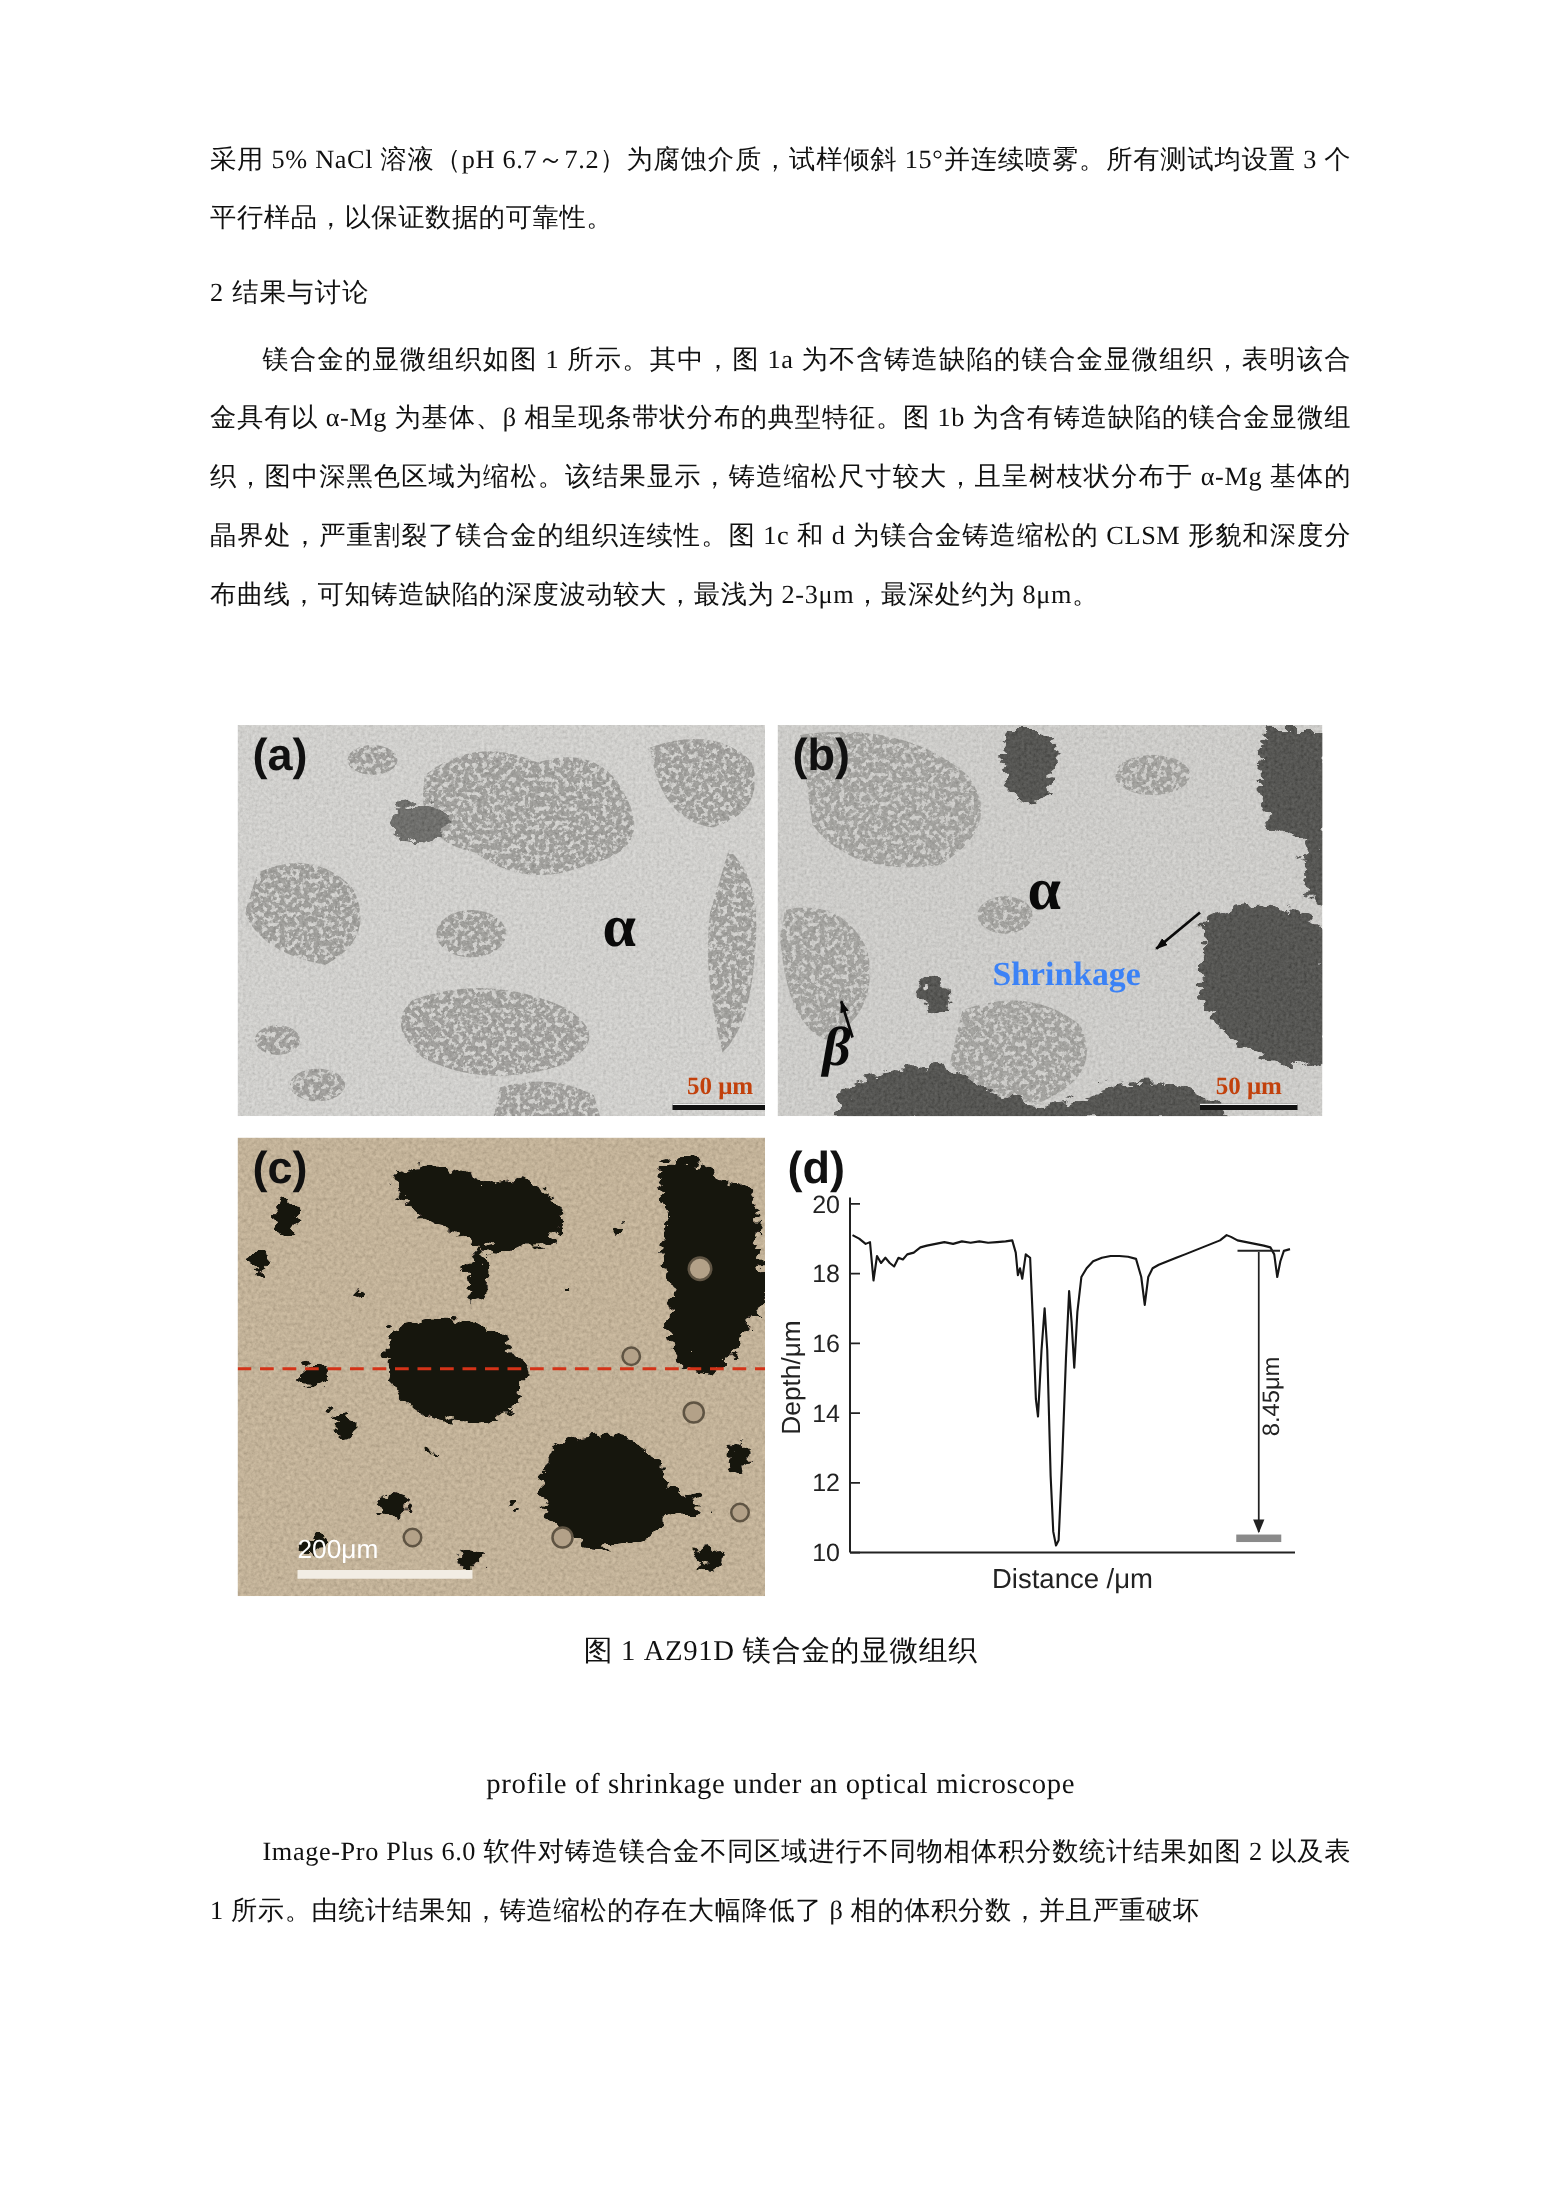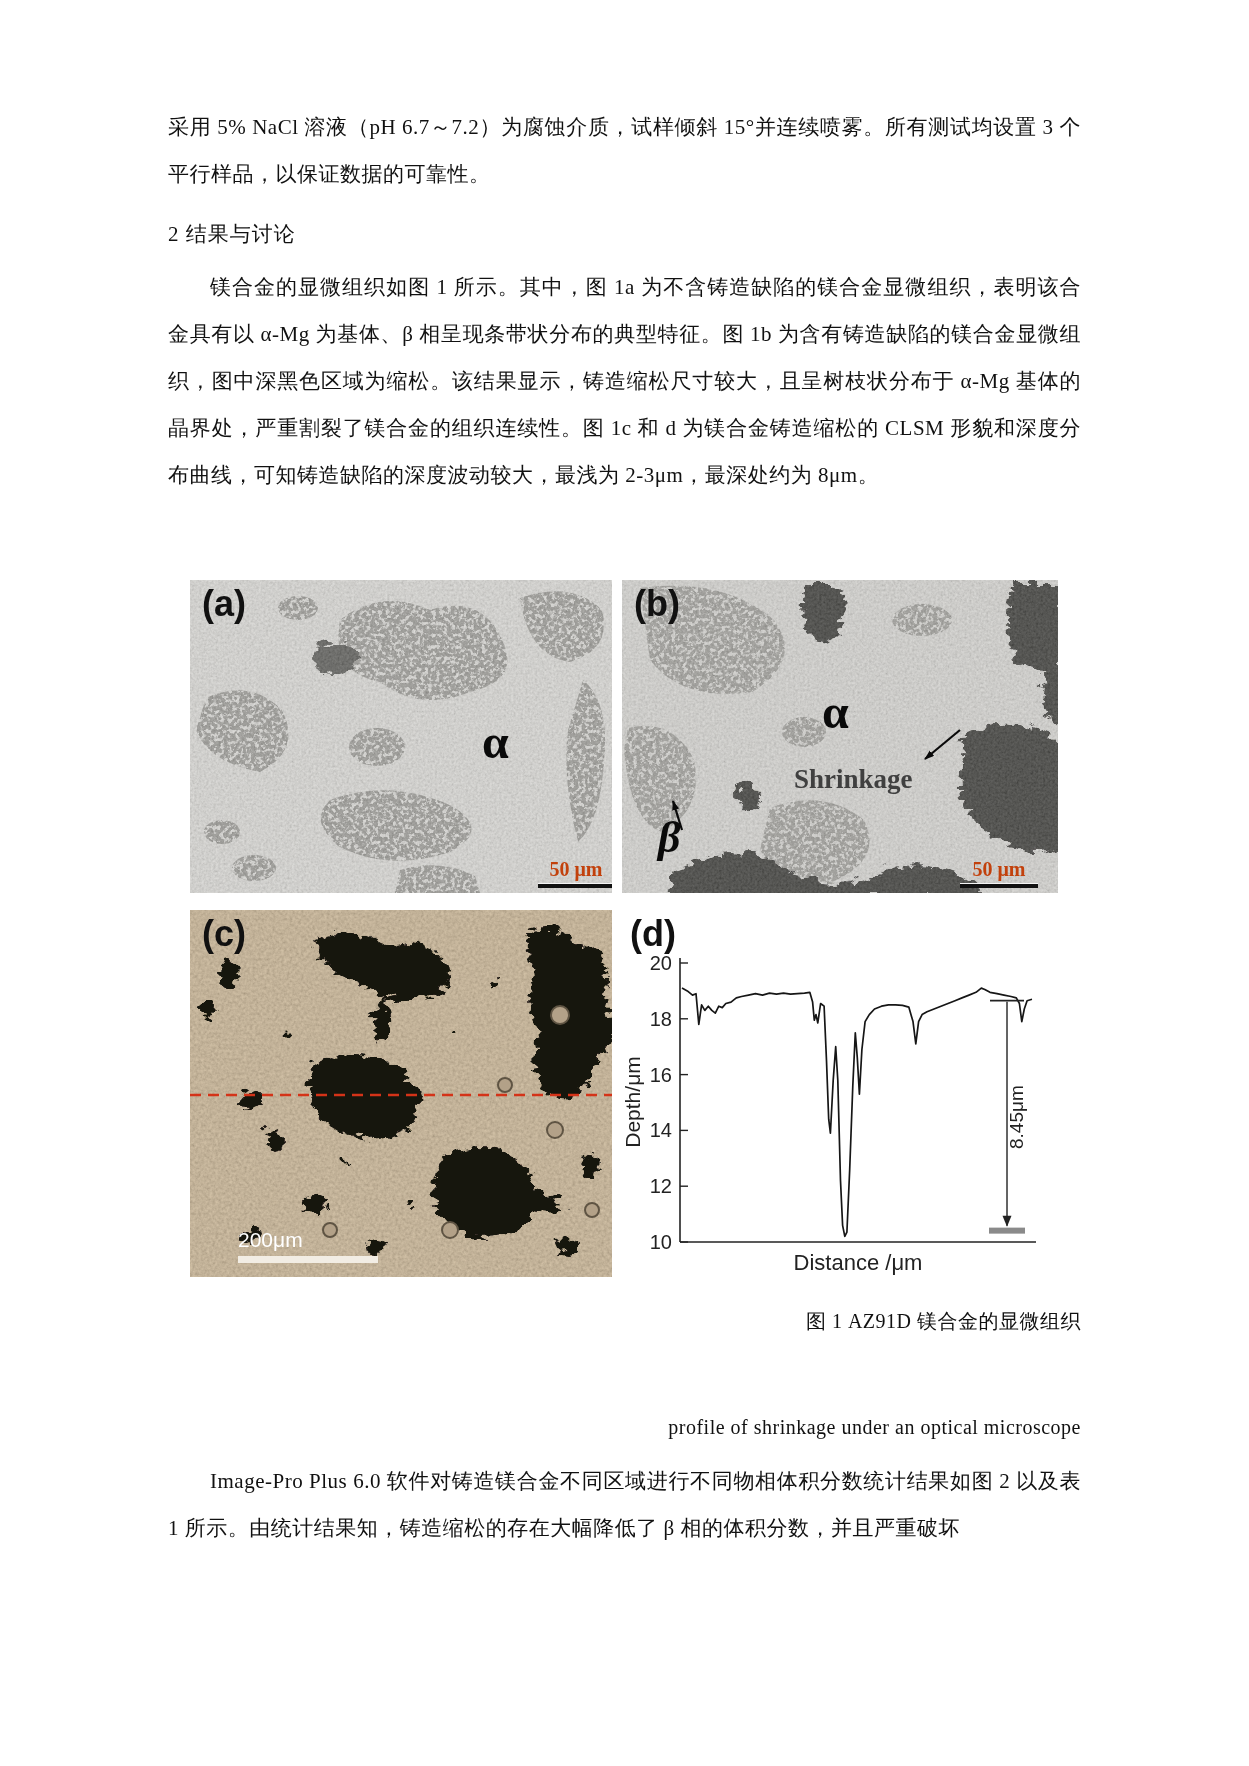--- a/index.html
+++ b/index.html
@@ -57,35 +57,35 @@
     position:absolute;
     font-family:"Liberation Serif","DejaVu Serif",serif;
     font-weight:bold;color:#0a0a0a;line-height:1;
   }
   .alpha-a{left:292px;top:138px;font-size:48px;}
   .alpha-b{left:200px;top:108px;font-size:48px;}
   .beta-b{left:36px;top:236px;font-size:44px;font-style:italic;}
   .shrinkage{
     position:absolute;left:172px;top:184px;
     font-family:"Liberation Serif","DejaVu Serif",serif;
-    font-weight:bold;font-size:27px;color:#404040;
+    font-weight:bold;font-size:27px;color:#3b82f6;
   }
   .scalebar{
     position:absolute;
     font-family:"Liberation Serif","DejaVu Serif",serif;
     font-weight:bold;color:#c2410c;text-align:center;
   }
   .sb-a{left:348px;top:278px;width:76px;font-size:20px;}
   .sb-b{left:338px;top:278px;width:78px;font-size:20px;}
   .sb-a .bar,.sb-b .bar{margin-top:2px;height:4px;background:#111;border-top:1px solid #f4f4f4;}
   .sb-c{left:32px;top:318px;width:140px;font-size:21px;color:#ffffff;font-family:"Liberation Sans","DejaVu Sans",sans-serif;font-weight:normal;text-align:left;padding-left:16px;}
   .sb-c .bar{margin-top:4px;height:7px;width:140px;background:#f2ede4;}
   .caption{
     margin:16px 0 0 0;
-    font-size:20px;line-height:50px;text-align:right;letter-spacing:0.5px;
+    font-size:23px;line-height:50px;text-align:center;letter-spacing:0.5px;
   }
   .caption-en{margin-top:6px;line-height:50px;}
   .para-last{margin-top:6px;}
   .defs-holder{position:absolute;width:0;height:0;overflow:hidden;}
 </style>
 </head>
 <body>
 
 <svg class="defs-holder" aria-hidden="true">
   <defs>

